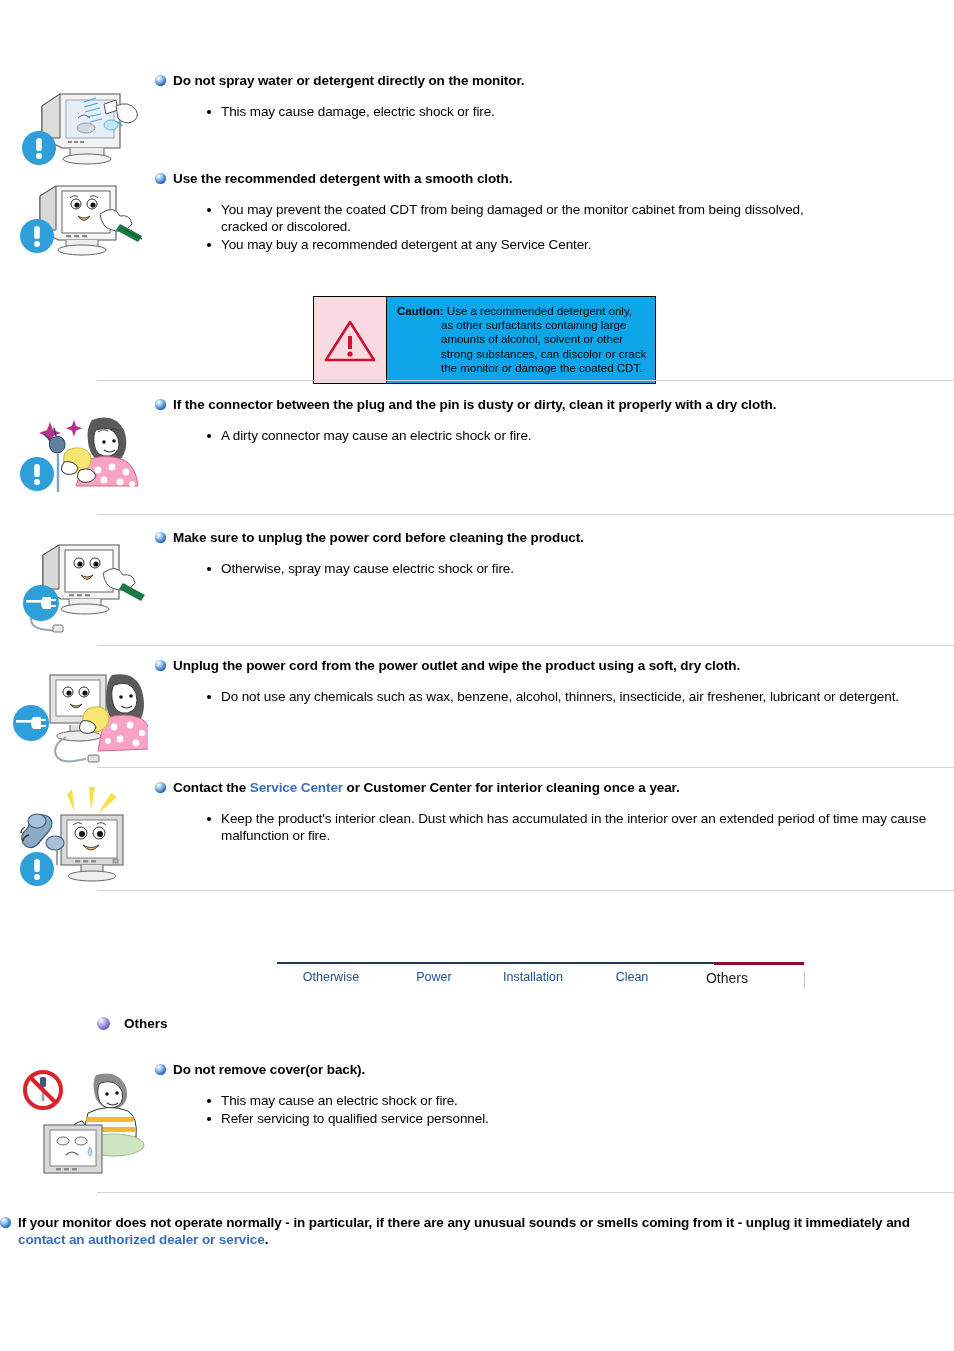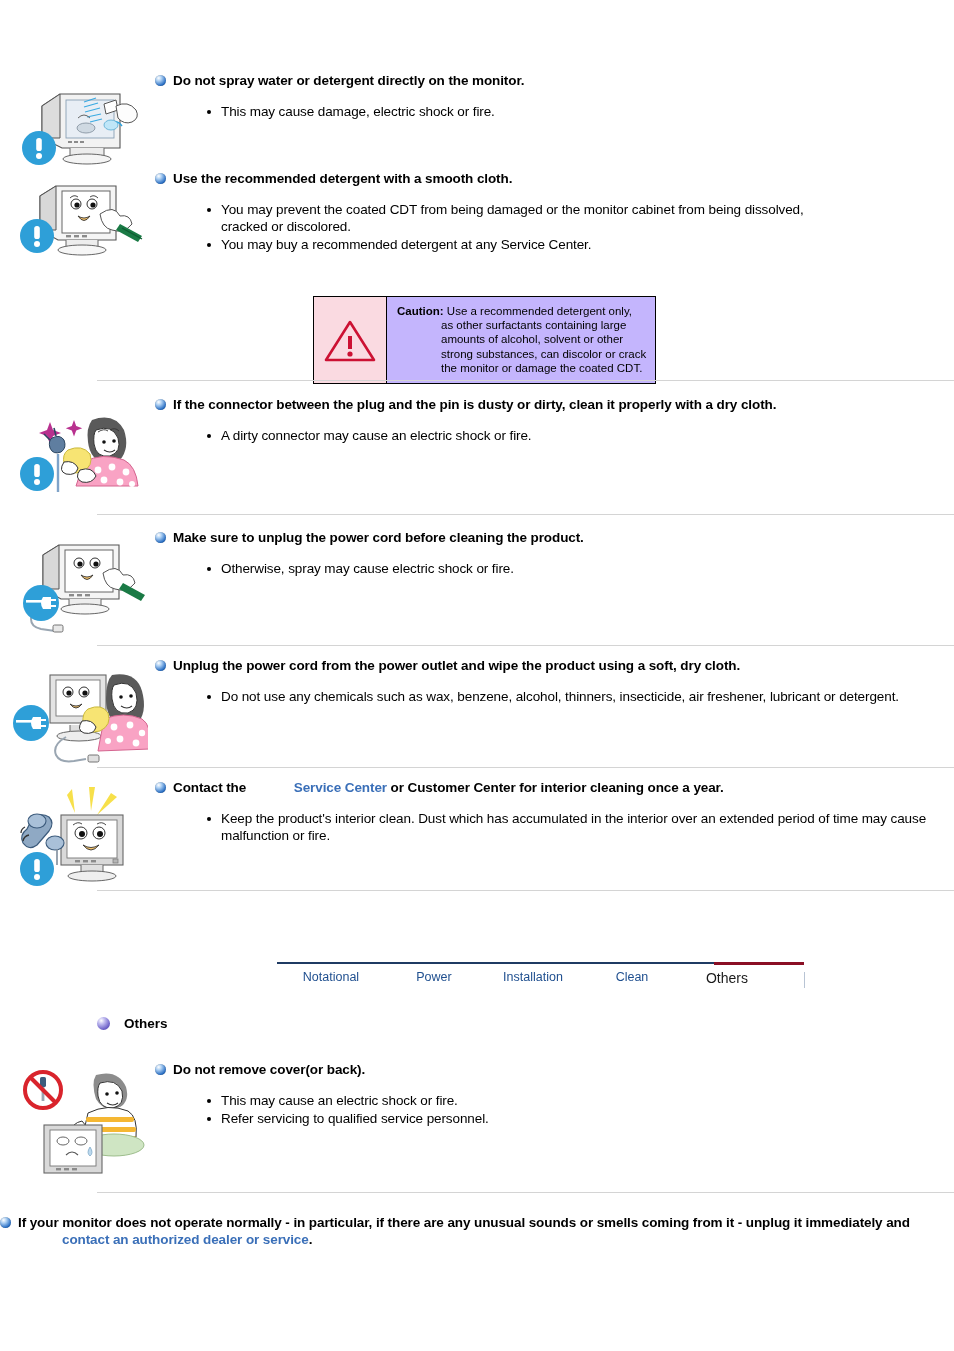--- a/index.html
+++ b/index.html
@@ -50,21 +50,20 @@
     left: 0;
     top: 3px;
     width: 11px;
     height: 11px;
     border-radius: 50%;
     background: radial-gradient(circle at 33% 28%, #ffffff 0%, #a9cdf2 28%, #2a6fc4 70%, #10407e 100%);
     box-shadow: inset 0 0 1px rgba(0,0,0,.35);
   }
   .heading .link {
     color: #3a6fb8;
-    margin-left: 44px;
   }
 
   ul.bullets {
     margin: 14px 0 0 0;
     padding: 0 0 0 52px;
     list-style: none;
   }
   ul.bullets li {
     font-size: 13.5px;
     line-height: 17px;
@@ -89,21 +88,21 @@
     background: #d4d4d4;
     margin-left: 97px;
     margin-right: 194px;
   }
 
   
   .caution-wrap { padding-left: 85px; margin-top: 20px; }
   .caution-box {
     display: inline-flex;
     border: 1px solid #000;
-    background: #c4b5fd;
+    background: #0ea5e9;
   }
   .caution-icon-cell {
     width: 72px;
     background: #fadae1;
     display: flex;
     align-items: center;
     justify-content: center;
     border-right: 1px solid #000;
   }
   .caution-body {
@@ -520,21 +519,21 @@
       </ul>
     </div>
   </div>
 
   <div class="divider" style="position:absolute; left:0; top:890px; width:954px;"></div>
 
   <div class="tabbar">
     <div class="tab-top-line"></div>
     <div class="tab-active-line"></div>
     <div class="tabs">
-      <div class="tab" style="width:108px;">Notational</div>
+      <div class="tab" style="width:108px;">Otherwise</div>
       <div class="tab" style="width:98px;">Power</div>
       <div class="tab" style="width:100px;">Installation</div>
       <div class="tab" style="width:98px;">Clean</div>
       <div class="tab active" style="width:92px;">Others</div>
     </div>
     <div class="tab-sep"></div>
   </div>
 
   <div class="others-head">
     <span class="sphere-purple"></span>

